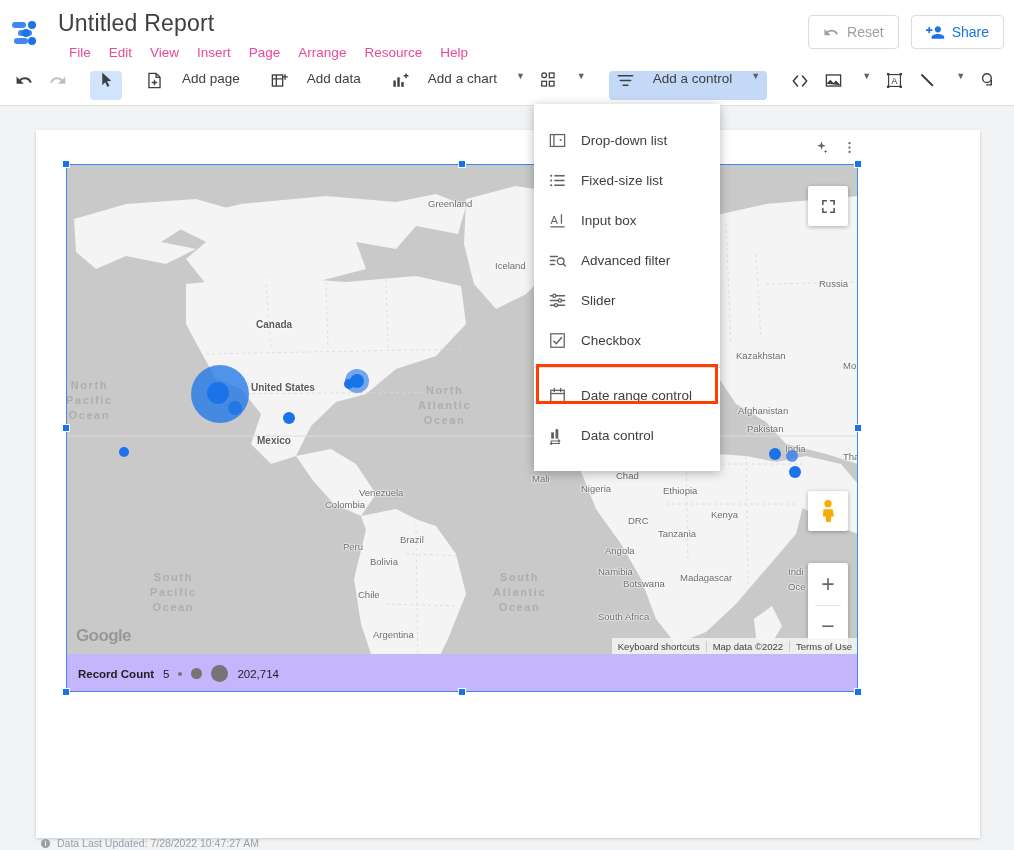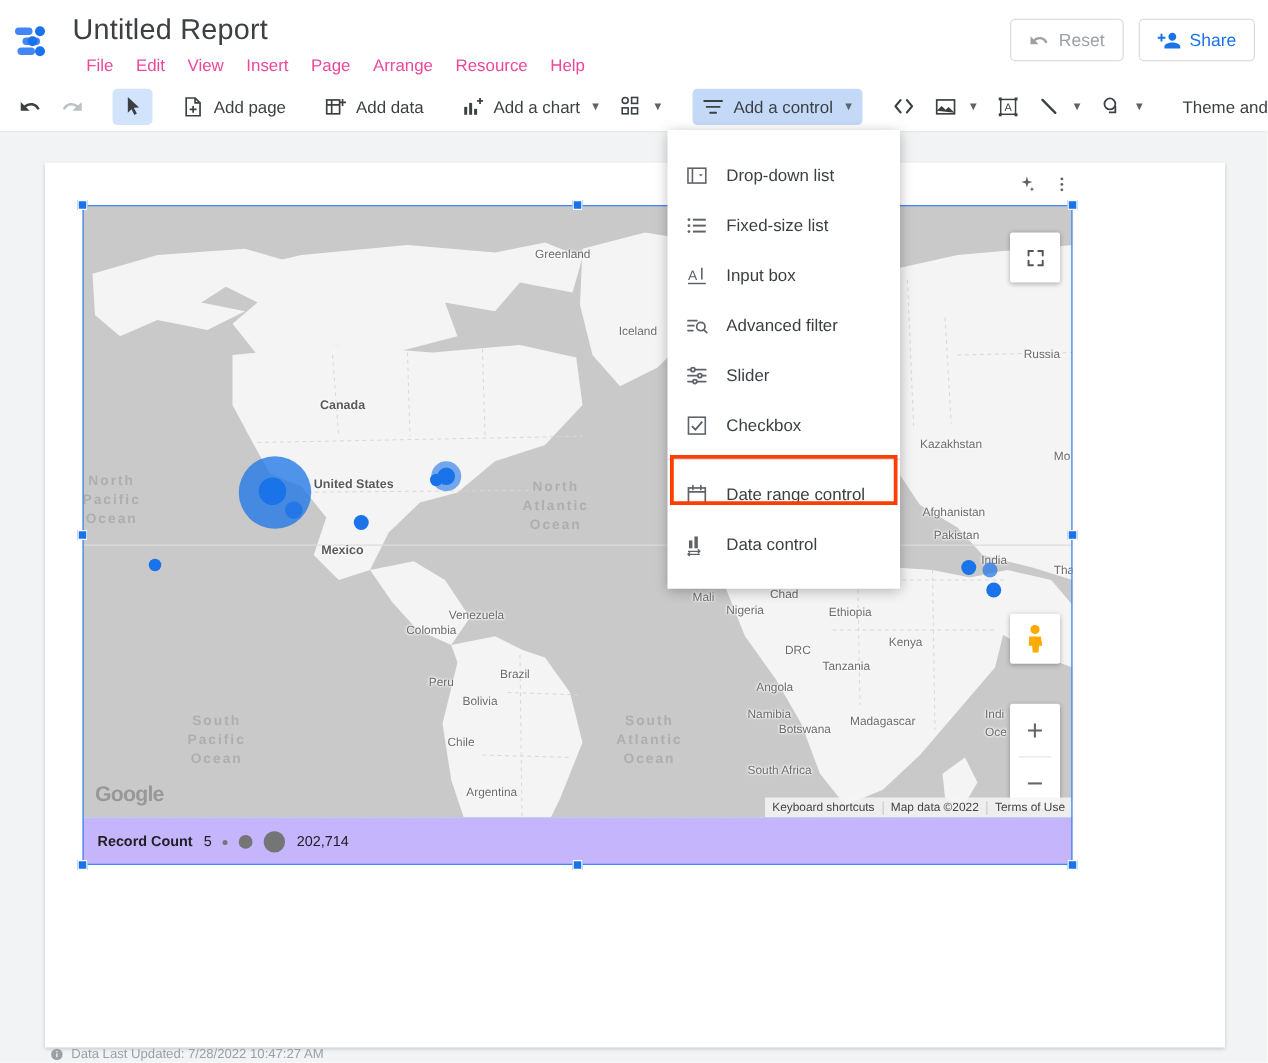--- a/index.html
+++ b/index.html
@@ -38,21 +38,21 @@
   .btn-reset { color: #9aa0a6; }
   .btn-share { color: #1a73e8; font-weight: 500; }
 
   
   .toolbar {
     position: absolute; top: 65px; left: 0; width: 1014px; height: 41px;
     background: #fff; border-bottom: 1px solid #e0e0e0;
     display: flex; align-items: center; padding-left: 8px; gap: 0;
   }
   .tb-btn {
-    display: flex; align-items: center; gap: 7px; height: 29px;
+    display: flex; align-items: flex-start; gap: 18px; height: 29px;
     padding: 0 7px; border-radius: 4px; cursor: pointer;
     font-size: 13.5px; color: #3c4043; white-space: nowrap;
   }
   .tb-btn.active { background: #d2e3fc; }
   .tb-btn.selected-ctrl { background: #c3d9f7; color: #3c4043; }
   .tb-sep { width: 1px; height: 22px; background: #dadce0; margin: 0 8px; }
   .caret { font-size: 9px; color: #5f6368; margin-left: 1px; }
   .icon { display: inline-flex; align-items: center; justify-content: center; }
 
   
@@ -418,21 +418,21 @@
             <div class="map-label" style="left: 681px; top: 259px;">Pakistan</div>
             <div class="map-label" style="left: 719px; top: 279px;">India</div>
             <div class="map-label" style="left: 777px; top: 287px;">Tha</div>
             <div class="map-label" style="left: 293px; top: 323px;">Venezuela</div>
             <div class="map-label" style="left: 259px; top: 335px;">Colombia</div>
             <div class="map-label" style="left: 277px; top: 377px;">Peru</div>
             <div class="map-label" style="left: 334px; top: 370px;">Brazil</div>
             <div class="map-label" style="left: 304px; top: 392px; text-align: center;">Bolivia</div>
             <div class="map-label" style="left: 292px; top: 425px;">Chile</div>
             <div class="map-label" style="left: 307px; top: 465px;">Argentina</div>
-            <div class="map-label" style="left: 488px; top: 294px; margin-top: 15px;">Mali</div>
+            <div class="map-label" style="left: 466px; top: 294px; margin-top: 15px;">Mali</div>
             <div class="map-label" style="left: 529px; top: 293px;">Niger</div>
             <div class="map-label" style="left: 575px; top: 296px;">Sudan</div>
             <div class="map-label" style="left: 550px; top: 306px;">Chad</div>
             <div class="map-label" style="left: 515px; top: 319px;">Nigeria</div>
             <div class="map-label" style="left: 597px; top: 321px;">Ethiopia</div>
             <div class="map-label" style="left: 562px; top: 351px;">DRC</div>
             <div class="map-label" style="left: 601px; top: 345px; padding-left: 44px;">Kenya</div>
             <div class="map-label" style="left: 592px; top: 364px;">Tanzania</div>
             <div class="map-label" style="left: 539px; top: 381px;">Angola</div>
             <div class="map-label" style="left: 532px; top: 402px;">Namibia</div>

